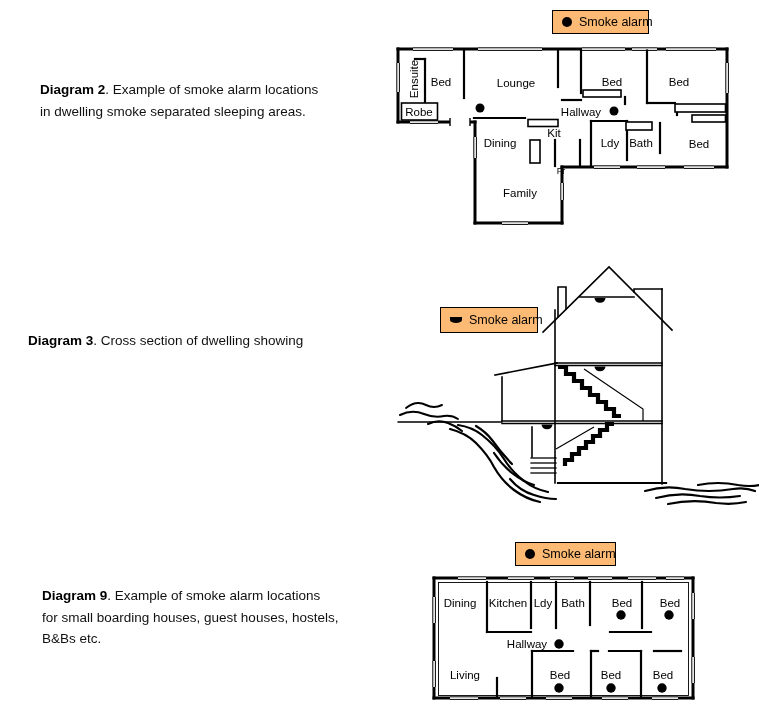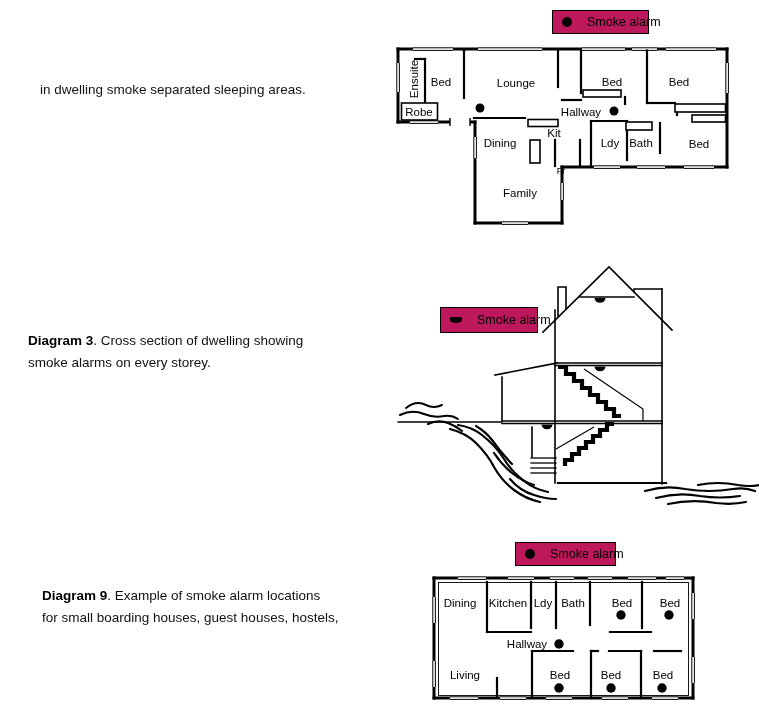--- a/index.html
+++ b/index.html
@@ -1,34 +1,35 @@
 <!DOCTYPE html>
 <html><head>
 <meta charset="utf-8">
 <style>
   html,body{margin:0;padding:0;background:#fff;}
   #page{position:relative;width:759px;height:715px;background:#fff;overflow:hidden;
         font-family:"Liberation Sans", sans-serif;color:#000;}
   .caption{position:absolute;font-size:13.5px;line-height:21.5px;color:#111;}
   .caption b{font-weight:bold;color:#000;}
-  .legendbox{position:absolute;border:1.5px solid #000;background:#be185d;
-             display:flex;align-items:center;gap:15px;padding:0 9px;box-sizing:border-box;
+  .legendbox{position:absolute;border:1.5px solid #000;background:#fdba74;
+             display:flex;align-items:center;gap:7px;padding:0 9px;box-sizing:border-box;
              font-size:12.5px;white-space:nowrap;}
   .dot{width:10px;height:10px;border-radius:50%;background:#000;flex:0 0 auto;}
   .dome{width:12px;height:6px;background:#000;border-radius:0 0 12px 12px / 0 0 6px 6px;flex:0 0 auto;}
   svg{position:absolute;overflow:visible;}
   svg text{font-family:"Liberation Sans", sans-serif;font-size:11.5px;fill:#000;}
   svg text.small{font-size:9px;}
 </style>
 </head>
 <body>
 
 <div id="page">
 
   <div class="caption" style="left:40px;top:79px;width:330px;">
+    <div><b>Diagram 2</b><span>. Example of smoke alarm locations</span></div>
     <div>in dwelling smoke separated sleeping areas.</div>
   </div>
 
   <div class="legendbox" style="left:552px;top:10px;width:97px;height:24px;">
     <span class="dot"></span>
     <span>Smoke alarm</span>
   </div>
 
   <svg style="left:394px;top:46px;" width="340" height="184" viewBox="0 0 340 184">
 
@@ -168,21 +169,20 @@
       <text x="167" y="128" class="small">Fr</text>
       <text x="216" y="101">Ldy</text>
       <text x="247" y="101">Bath</text>
       <text x="305" y="102">Bed</text>
       <text x="126" y="151">Family</text>
     </g>
   </svg>
 
   <div class="caption" style="left:28px;top:330px;width:330px;">
     <div><b>Diagram 3</b><span>. Cross section of dwelling showing</span></div>
-    <div>smoke alarms on every storey.</div>
   </div>
 
   <div class="legendbox" style="left:440px;top:307px;width:98px;height:26px;">
     <span class="dome"></span>
     <span>Smoke alarm</span>
   </div>
 
   <svg style="left:398px;top:253px;" width="361" height="258" viewBox="0 0 361 258">
     <g stroke="#000" stroke-width="1.6" fill="none" stroke-linecap="square">
 
@@ -243,20 +243,21 @@
       <path d="M300,232 q20,-4 40,0 q12,2 21,0" stroke-width="2.2"></path>
       <path d="M247,238 q20,-6 40,-2 q24,4 48,0 q12,-2 22,2" stroke-width="2.2"></path>
       <path d="M258,245 q22,-6 44,-2 q20,3 40,0" stroke-width="2.2"></path>
       <path d="M270,251 q24,-5 48,-1 q16,2 30,-1" stroke-width="2.2"></path>
     </g>
   </svg>
 
   <div class="caption" style="left:42px;top:585px;width:360px;">
     <div><b>Diagram 9</b><span>. Example of smoke alarm locations</span></div>
     <div>for small boarding houses, guest houses, hostels,</div>
+    <div>B&amp;Bs etc.</div>
   </div>
 
   <div class="legendbox" style="left:515px;top:542px;width:101px;height:24px;">
     <span class="dot"></span>
     <span>Smoke alarm</span>
   </div>
 
   <svg style="left:430px;top:575px;" width="268" height="128" viewBox="0 0 268 128">
 
     <g stroke="#000" stroke-width="3" stroke-linecap="square">

